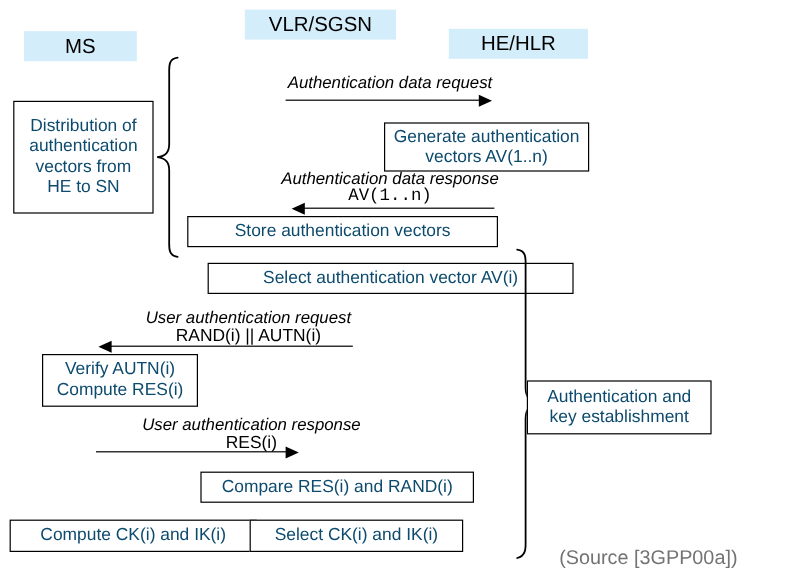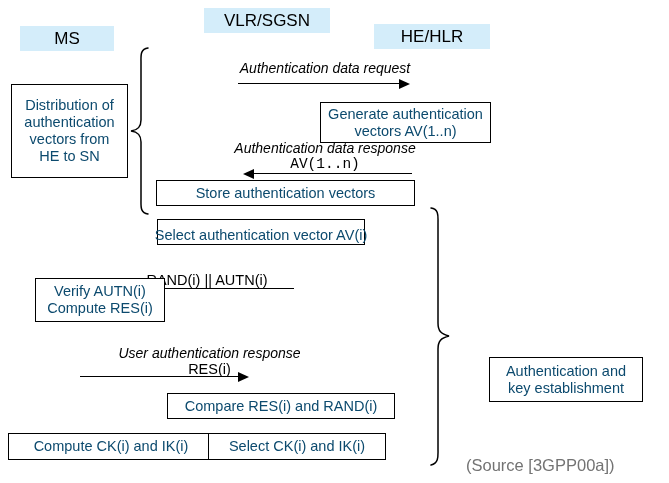--- a/index.html
+++ b/index.html
@@ -134,31 +134,32 @@
   <div class="abs msg-pl" style="left:180px; top:156px; width:290px;font-family:Liberation Mono, monospace;">AV(1..n)</div>
   <div class="abs" style="left:243px; top:169px; width:170px; height:11px;">
     <div class="abs arrow-line" style="left:9px; top:4px; width:160px;"></div>
     <div class="abs arrow-head left" style="left:0; top:0;"></div>
   </div>
 
   <div class="abs pbox" style="left:156px; top:180px; width:259px; height:26px;">
     <span class="ln">Store authentication vectors</span>
   </div>
 
-  <div class="abs pbox" style="left:157px; top:219px; width:208px; height:26px;justify-content:flex-end;">
+  <div class="abs pbox" style="left:173px; top:219px; width:305px; height:26px;">
     <span class="ln">Select authentication vector AV(i)</span>
   </div>
 
+  <div class="abs msg-it" style="left:62px; top:256px; width:290px;">User authentication request</div>
   <div class="abs msg-pl" style="left:62px; top:272px; width:290px;">RAND(i) || AUTN(i)</div>
   <div class="abs" style="left:82px; top:284px; width:212px; height:11px;">
     <div class="abs arrow-line" style="left:9px; top:4px; width:203px;"></div>
     <div class="abs arrow-head left" style="left:0; top:0;"></div>
   </div>
 
-  <div class="abs pbox" style="left:35px; top:278px; width:130px; height:44px;">
+  <div class="abs pbox" style="left:35px; top:295px; width:130px; height:44px;">
     <span class="ln">Verify AUTN(i)</span>
     <span class="ln">Compute RES(i)</span>
   </div>
 
   <div class="abs msg-it" style="left:62px; top:345px; width:295px;">User authentication response</div>
   <div class="abs msg-pl" style="left:62px; top:361px; width:295px;">RES(i)</div>
   <div class="abs" style="left:80px; top:372px; width:170px; height:11px;">
     <div class="abs arrow-line" style="left:0; top:4px; width:160px;"></div>
     <div class="abs arrow-head right" style="left:158px; top:0;"></div>
   </div>
@@ -173,20 +174,20 @@
   <div class="abs pbox" style="left:208px; top:433px; width:178px; height:27px;">
     <span class="ln">Select CK(i) and IK(i)</span>
   </div>
 
   <div class="abs" style="left:428px; top:205px; width:30px; height:265px;">
     <svg width="30" height="265" viewBox="0 0 30 265">
       <path d="M 3 3 C 11 4 10 11 10 18 L 10 118 C 10 126 13 129 21 131 C 13 133 10 136 10 144 L 10 244 C 10 251 11 258 3 260" fill="none" stroke="#000000" stroke-width="1.5" stroke-linecap="round"></path>
     </svg>
   </div>
 
-  <div class="abs pbox" style="left:489px; top:317px; width:154px; height:45px;margin-top:40px;">
+  <div class="abs pbox" style="left:439px; top:317px; width:154px; height:45px;">
     <span class="ln">Authentication and</span>
     <span class="ln">key establishment</span>
   </div>
 
   <div class="abs source" style="left:466px; top:456px;">(Source [3GPP00a])</div>
 
 </div>
 
 </body></html>

